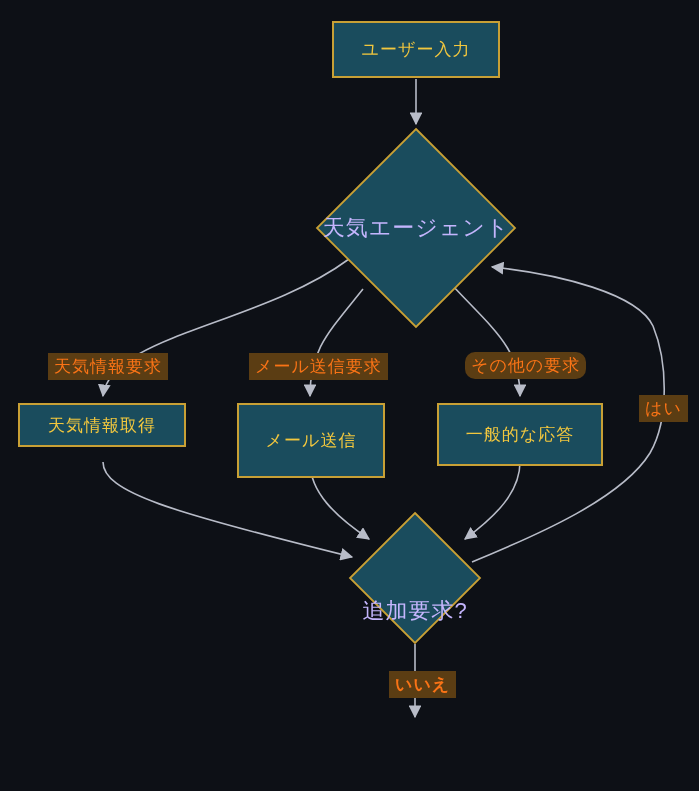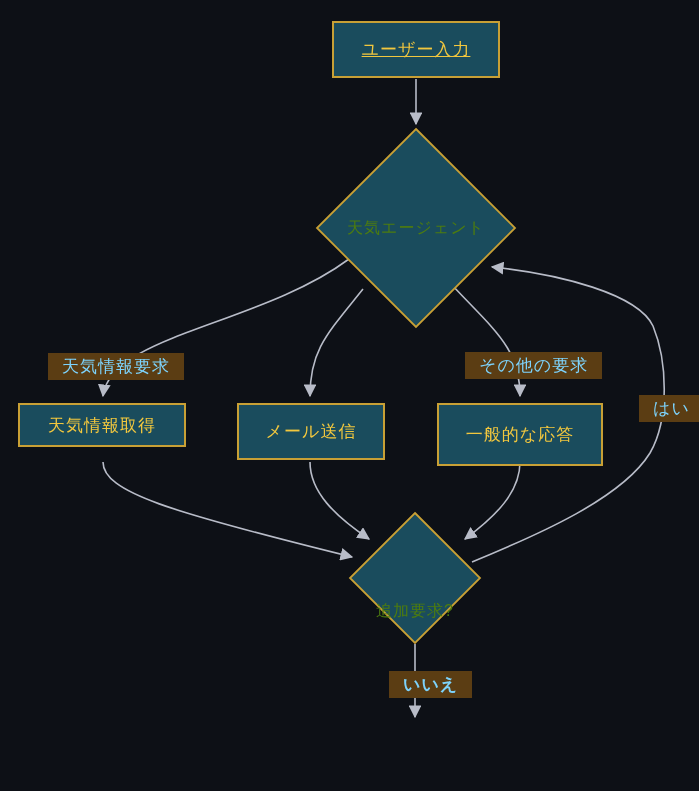--- a/index.html
+++ b/index.html
@@ -30,38 +30,38 @@
     display: flex;
     align-items: center;
     justify-content: center;
     font-size: 17px;
     letter-spacing: 1px;
     z-index: 3;
     white-space: nowrap;
   }
   .diamond-label {
     position: absolute;
-    color: #4d7c0f;
-    font-size: 16px;
+    color: #c4b5fd;
+    font-size: 22px;
     letter-spacing: 1px;
     display: flex;
     align-items: center;
     justify-content: center;
     z-index: 3;
     white-space: nowrap;
     pointer-events: none;
   }
   .edge-label {
     position: absolute;
     background: #5b3d13;
-    color: #7dd3fc;
+    color: #f97316;
     font-size: 17px;
     font-weight: 500;
     letter-spacing: 1px;
-    padding: 2px 14px;
+    padding: 2px 6px;
     z-index: 4;
     display: flex;
     align-items: center;
     justify-content: center;
     white-space: nowrap;
   }
 </style>
 </head>
 <body>
 
@@ -90,35 +90,36 @@
 
     <path d="M472,562 C540,534 622,498 650,453 C670,418 667,360 653,326 C638,294 560,274 492,267" fill="none" stroke="#b8bcc8" stroke-width="1.6" marker-end="url(#arrow)"></path>
 
     <path d="M415,644 L415,717" fill="none" stroke="#b8bcc8" stroke-width="1.6" marker-end="url(#arrow)"></path>
 
     <polygon points="416,129 515,228 416,327 317,228" fill="#1a4c5d" stroke="#c8a035" stroke-width="1.8"></polygon>
 
     <polygon points="415,513 480,578 415,643 350,578" fill="#1a4c5d" stroke="#c8a035" stroke-width="1.8"></polygon>
   </svg>
 
-  <div class="node-rect" style="left:332px; top:21px; width:168px; height:57px;text-decoration:underline;">ユーザー入力</div>
+  <div class="node-rect" style="left:332px; top:21px; width:168px; height:57px;">ユーザー入力</div>
 
   <div class="node-rect" style="left:18px; top:403px; width:168px; height:44px;">天気情報取得</div>
 
-  <div class="node-rect" style="left:237px; top:403px; width:148px; height:57px;">メール送信</div>
+  <div class="node-rect" style="left:237px; top:403px; width:148px; height:75px;">メール送信</div>
 
   <div class="node-rect" style="left:437px; top:403px; width:166px; height:63px;">一般的な応答</div>
 
 
   <div class="diamond-label" style="left:316px; top:208px; width:200px; height:40px;">天気エージェント</div>
 
   <div class="diamond-label" style="left:355px; top:591px; width:120px; height:40px;">追加要求?</div>
 
   <div class="edge-label" style="left:48px; top:353px;">天気情報要求</div>
 
+  <div class="edge-label" style="left:249px; top:353px;">メール送信要求</div>
 
-  <div class="edge-label" style="left:465px; top:352px;">その他の要求</div>
+  <div class="edge-label" style="left:465px; top:352px;border-radius:10px;">その他の要求</div>
 
   <div class="edge-label" style="left:639px; top:395px;text-align:center;">はい</div>
 
   <div class="edge-label" style="left:389px; top:671px;font-weight:bold;">いいえ</div>
 
 </div>
 
 </body></html>

